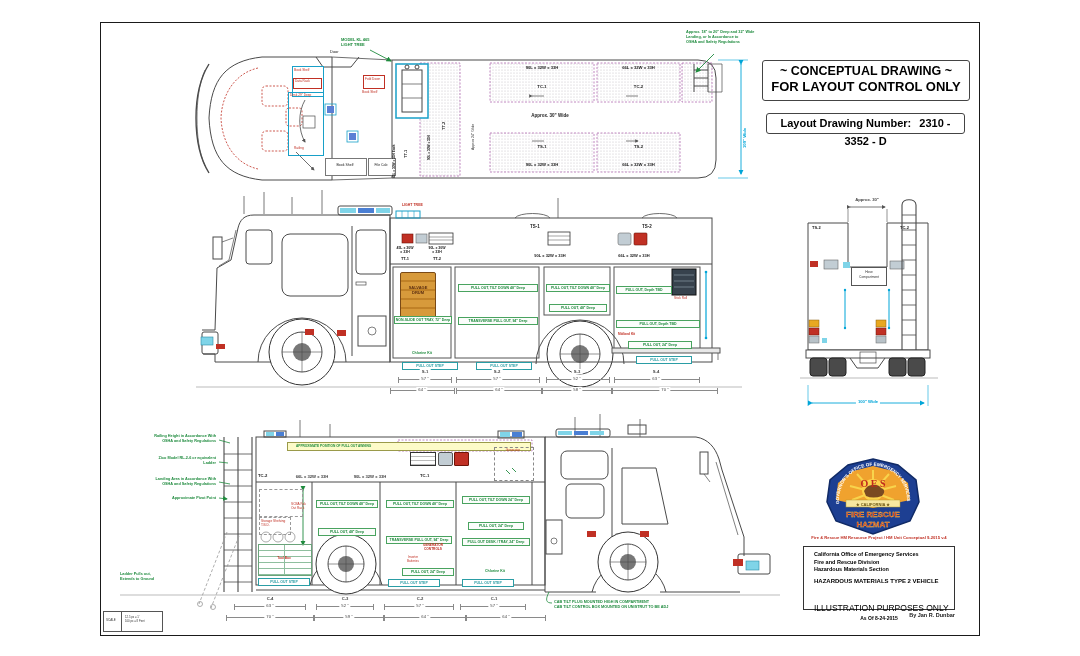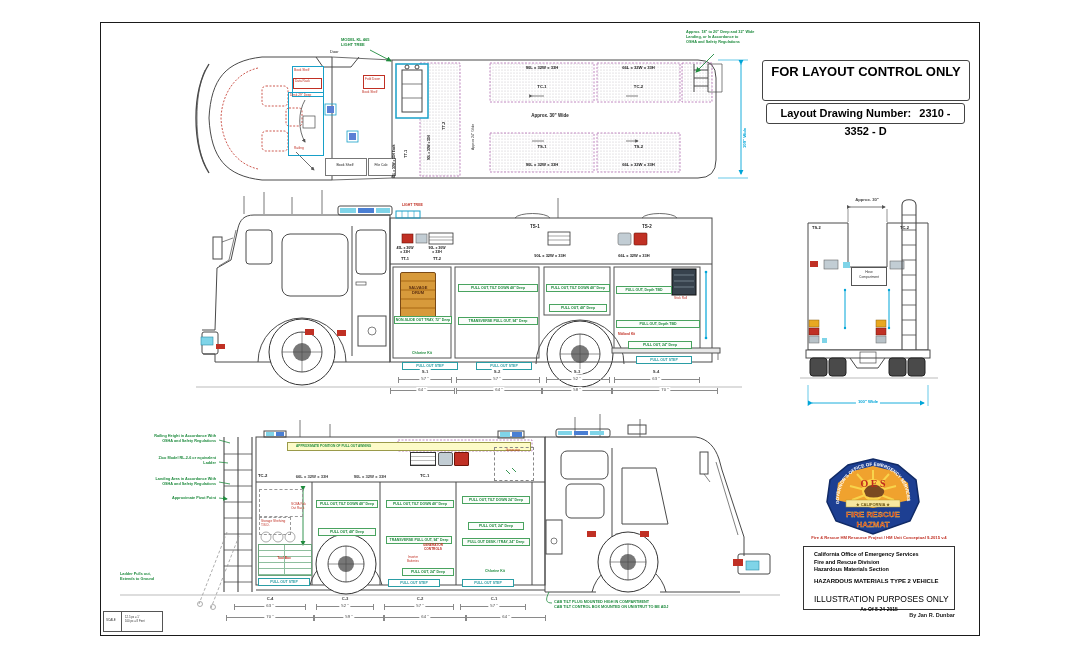--- a/index.html
+++ b/index.html
@@ -251,23 +251,24 @@
       <text font-size="4.6" fill="#fff" font-weight="bold" font-family="Liberation Sans, sans-serif"><textPath href="#arcp" startOffset="4">GOVERNOR'S OFFICE OF EMERGENCY SERVICES</textPath></text>
       <text x="873" y="487" text-anchor="middle" font-size="10" font-weight="bold" fill="#c02a1e" font-family="Liberation Serif, serif">O E S</text>
       <rect x="846" y="500" width="54" height="7" fill="#f6e7a0" stroke="#b89a30" stroke-width="0.5"></rect>
       <text x="873" y="505.5" text-anchor="middle" font-size="4" fill="#6b550f" font-weight="bold" font-family="Liberation Sans, sans-serif">★ CALIFORNIA ★</text>
       <text x="873" y="517" text-anchor="middle" font-size="8" font-weight="bold" fill="#d02318" stroke="#f8d44c" stroke-width="0.3" font-family="Liberation Sans, sans-serif">FIRE RESCUE</text>
       <text x="873" y="527" text-anchor="middle" font-size="8" font-weight="bold" fill="#d02318" stroke="#f8d44c" stroke-width="0.3" font-family="Liberation Sans, sans-serif">HAZMAT</text>
     </g>
   </svg>
 
   <div class="titlebox" style="left:762px;top:60px;width:206px;height:36px;padding-top:3px">
+    <div class="b" style="font-size:12.5px;line-height:15px">~ CONCEPTUAL DRAWING ~</div>
     <div class="b" style="font-size:13px;line-height:15px">FOR LAYOUT CONTROL ONLY</div>
   </div>
-  <div class="titlebox" style="left:766px;top:103px;width:197px;height:19px;line-height:18px;font-size:11px;font-weight:bold">
+  <div class="titlebox" style="left:766px;top:113px;width:197px;height:19px;line-height:18px;font-size:11px;font-weight:bold">
     <span>Layout Drawing Number:</span>
     <span style="margin-left:5px">2310 - 3352 - D</span>
   </div>
 
   <div class="l g b pre" style="left:341px;top:38px;font-size:4px">MODEL KL 465
 LIGHT TREE</div>
   <div class="l" style="left:330px;top:50px;font-size:4px">Door</div>
   <div class="abs" style="left:292px;top:66px;width:30px;height:29px;border:1px solid #18a0c8"></div>
   <div class="l r" style="left:294px;top:69px;font-size:3.2px">Book Shelf</div>
   <div class="abs" style="left:293px;top:78px;width:27px;height:9px;border:0.5px solid #c03024"></div>
@@ -427,21 +428,21 @@
   <div class="dl" style="left:506px;top:613.5px">64 "</div>
   <div class="l g b pre" style="left:554px;top:600px;font-size:3.8px;line-height:1.35;white-space:pre-line">CAB TILT PLUG MOUNTED HIGH IN COMPARTMENT
 CAB TILT CONTROL BOX MOUNTED ON UNISTRUT TO BE ADJ</div>
 
   <div class="l r b tc" style="left:795px;top:536px;width:168px;font-size:4.2px">Fire &amp; Rescue HM Resource Project / HM Unit Conceptual 9-2015 v.4</div>
   <div class="abs" style="left:803px;top:546px;width:152px;height:64px;border:1px solid #333;background:#fff;padding:4px 0 0 10px;box-sizing:border-box">
     <div class="b" style="font-size:5.5px;line-height:7.5px">California Office of Emergency Services</div>
     <div class="b" style="font-size:5.5px;line-height:7.5px">Fire and Rescue Division</div>
     <div class="b" style="font-size:5.5px;line-height:7.5px">Hazardous Materials Section</div>
     <div class="b" style="font-size:6px;margin-top:4px">HAZARDOUS MATERIALS TYPE 2 VEHICLE</div>
-    <div style="font-size:8.5px;margin-top:10px">ILLUSTRATION PURPOSES ONLY</div>
+    <div style="font-size:8.5px;margin-top:19px">ILLUSTRATION PURPOSES ONLY</div>
     <div class="b tc" style="font-size:5px;margin-top:2px;width:130px">As Of 8-24-2015</div>
   </div>
   <div class="l b" style="left:885px;top:612px;width:70px;text-align:right;font-size:5.5px">By Jan R. Dunbar</div>
 
   <div class="abs" style="left:103px;top:611px;width:58px;height:19px;border:0.5px solid #555;display:flex">
     <div style="width:15px;border-right:0.5px solid #555;font-size:3px;padding:6px 0 0 2px;color:#333">SCALE</div>
     <div style="padding:4px 0 0 3px">
       <div style="font-size:2.8px;line-height:1.4;color:#333">12.5 px = 1'</div>
       <div style="font-size:2.8px;line-height:1.4;color:#333">100 px = 8 Feet</div>
     </div>

